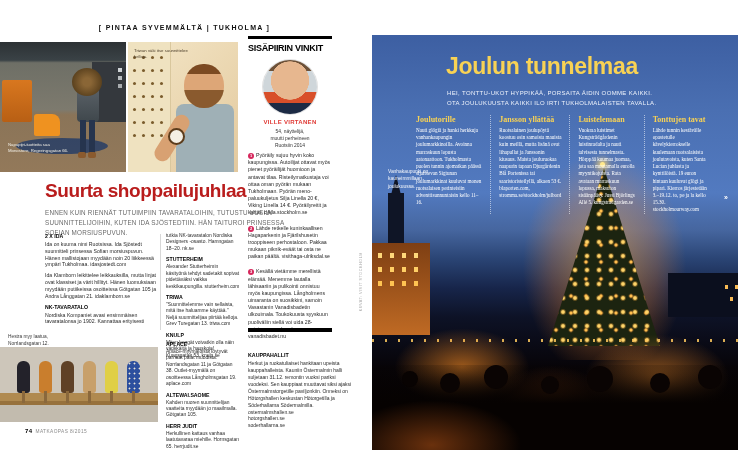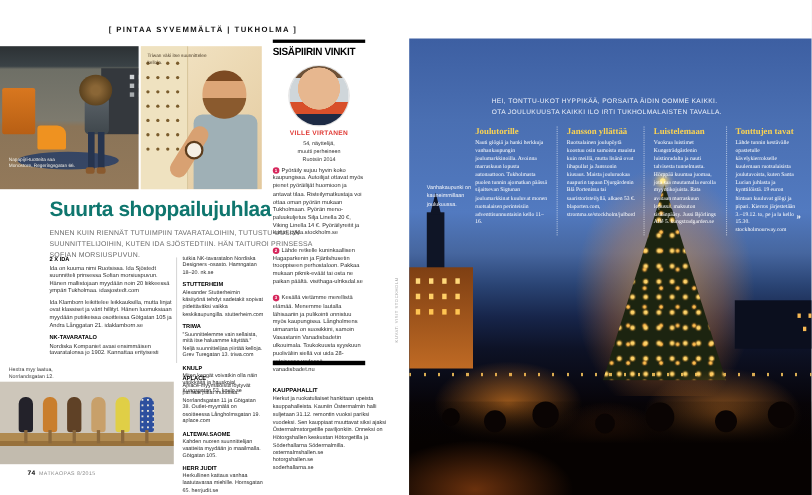--- a/index.html
+++ b/index.html
@@ -33,21 +33,21 @@
           0 26px #7a5c2c,9px 26px #7a5c2c,18px 26px #7a5c2c,27px 26px #7a5c2c,0 39px #7a5c2c,9px 39px #7a5c2c,18px 39px #7a5c2c,
           27px 39px #7a5c2c,0 52px #7a5c2c,9px 52px #7a5c2c,18px 52px #7a5c2c,27px 52px #7a5c2c,0 65px #7a5c2c,9px 65px #7a5c2c,
           18px 65px #7a5c2c,27px 65px #7a5c2c,0 78px #7a5c2c,9px 78px #7a5c2c,18px 78px #7a5c2c,27px 78px #7a5c2c;}
   #photo2 .head{position:absolute;left:56px;top:22px;width:40px;height:44px;border-radius:48%;
           background:linear-gradient(180deg,#7c4a22 0 22%,#dda677 22% 58%,#8a5a2e 58% 100%);}
   #photo2 .tee{position:absolute;left:48px;top:62px;width:58px;height:68px;background:#9fb0b6;border-radius:8px 8px 0 0;}
   #photo2 .arm{position:absolute;left:36px;top:70px;width:16px;height:52px;background:#d8a172;border-radius:8px;transform:rotate(32deg);}
   #photo2 .watch{position:absolute;left:40px;top:86px;width:13px;height:13px;border-radius:50%;background:#f5efe4;border:2px solid #5c3c1c;}
   .cap-photo2{left:134px;top:48px;width:60px;font-size:4.3px;line-height:1.5;color:#4a3c28;}
 
-  .headline{left:45px;top:180px;font-size:19px;font-weight:bold;letter-spacing:-.4px;color:#0f766e;}
+  .headline{left:45px;top:180px;font-size:19px;font-weight:bold;letter-spacing:-.4px;color:#b91c1c;}
   .standfirst{left:45px;top:208px;width:248px;font-size:6.3px;line-height:1.55;color:#6a6a6a;letter-spacing:.2px;}
 
   .article-col{font-size:5.2px;line-height:1.32;color:#2b2b2b;}
   .article-col .entry{margin-bottom:4px;}
   .article-col h5{margin:0 0 1px 0;font-size:5.2px;font-weight:bold;color:#000;}
   .article-col p{margin:0;}
   #col1{left:45px;top:233px;width:112px;}
   #col2{left:166px;top:233px;width:74px;font-size:4.9px;}
   .vrule1{left:160px;top:234px;height:96px;border-left:1px solid #d8d8d8;width:0;}
 
@@ -113,21 +113,21 @@
   #rphoto .glow2{position:absolute;left:210px;top:298px;width:150px;height:90px;background:radial-gradient(ellipse,rgba(255,150,50,.55),transparent 68%);}
   #rphoto .glow3{position:absolute;left:120px;top:330px;width:120px;height:90px;background:radial-gradient(ellipse,rgba(230,110,30,.45),transparent 70%);}
   #rphoto .crowd{position:absolute;left:0;top:330px;width:366px;height:85px;background:linear-gradient(180deg,rgba(8,4,2,.15),#060201 45%);}
   #rphoto .heads{position:absolute;left:30px;top:336px;width:16px;height:16px;border-radius:50%;background:#080302;
       box-shadow:40px 4px 0 2px #0a0403,86px -2px 0 4px #0a0403,140px 6px 0 1px #0a0403,190px 0 0 5px #0a0403,
                  250px 4px 0 2px #0a0403,300px -2px 0 4px #0a0403;}
   #rphoto .fglow{position:absolute;left:-30px;top:365px;width:180px;height:90px;background:radial-gradient(ellipse,rgba(205,95,25,.5),transparent 70%);}
 
   .rtitle{left:446px;top:53px;font-size:23px;font-weight:bold;letter-spacing:-.3px;}
   .rsub{left:447px;top:89px;font-size:6px;line-height:1.65;color:#eef2fb;letter-spacing:.35px;}
-  #rcols{left:432px;top:115px;width:302px;display:grid;grid-template-columns:repeat(4,1fr);}
+  #rcols{left:416px;top:115px;width:302px;display:grid;grid-template-columns:repeat(4,1fr);}
   .rcol{font-family:"Liberation Serif","DejaVu Serif",serif;padding-right:8px;}
   .rcol+.rcol{border-left:1px dotted rgba(255,255,255,.55);padding-left:8px;}
   .rcol h4{margin:0 0 3px 0;font-size:8px;font-weight:bold;}
   .rcol p{margin:0;font-size:5.1px;line-height:1.42;color:#ffffff;}
   .rcap{left:388px;top:168px;width:48px;font-size:4.9px;line-height:1.5;color:#f4f6fb;}
   .rmark{left:724px;top:194px;font-size:7px;color:#fff;font-weight:bold;}
 </style>
 </head>
 <body>
 
@@ -263,20 +263,21 @@
     <div class="star"></div>
     <div class="garland"></div>
     <div class="glow1"></div>
     <div class="glow2"></div>
     <div class="glow3"></div>
     <div class="crowd"></div>
     <div class="heads"></div>
     <div class="fglow"></div>
   </div>
 
+  <div class="abs rtitle" style="color:#f8d254;">Joulun tunnelmaa</div>
   <div class="abs rsub">
     <div>HEI, TONTTU-UKOT HYPPIKÄÄ, PORSAITA ÄIDIN OOMME KAIKKI.</div>
     <div>OTA JOULUKUUSTA KAIKKI ILO IRTI TUKHOLMALAISTEN TAVALLA.</div>
   </div>
   <div class="abs rcap">Vanhakaupunki on kauneimmillaan joulukuussa.</div>
 
   <div class="abs" id="rcols">
     <div class="rcol">
       <h4 style="color:#f8d254;">Joulutorille</h4>
       <p>Nauti glögiä ja hanki herkkuja vanhankaupungin joulumarkkinoilla. Avoinna marraskuun lopusta aatonaattoon. Tukholmasta puolen tunnin ajomatkan päässä sijaitsevan Sigtunan joulumarkkinat kuuluvat monen ruotsalaisen perinteisiin adventtisunnuntaisin kello 11–16.</p>

